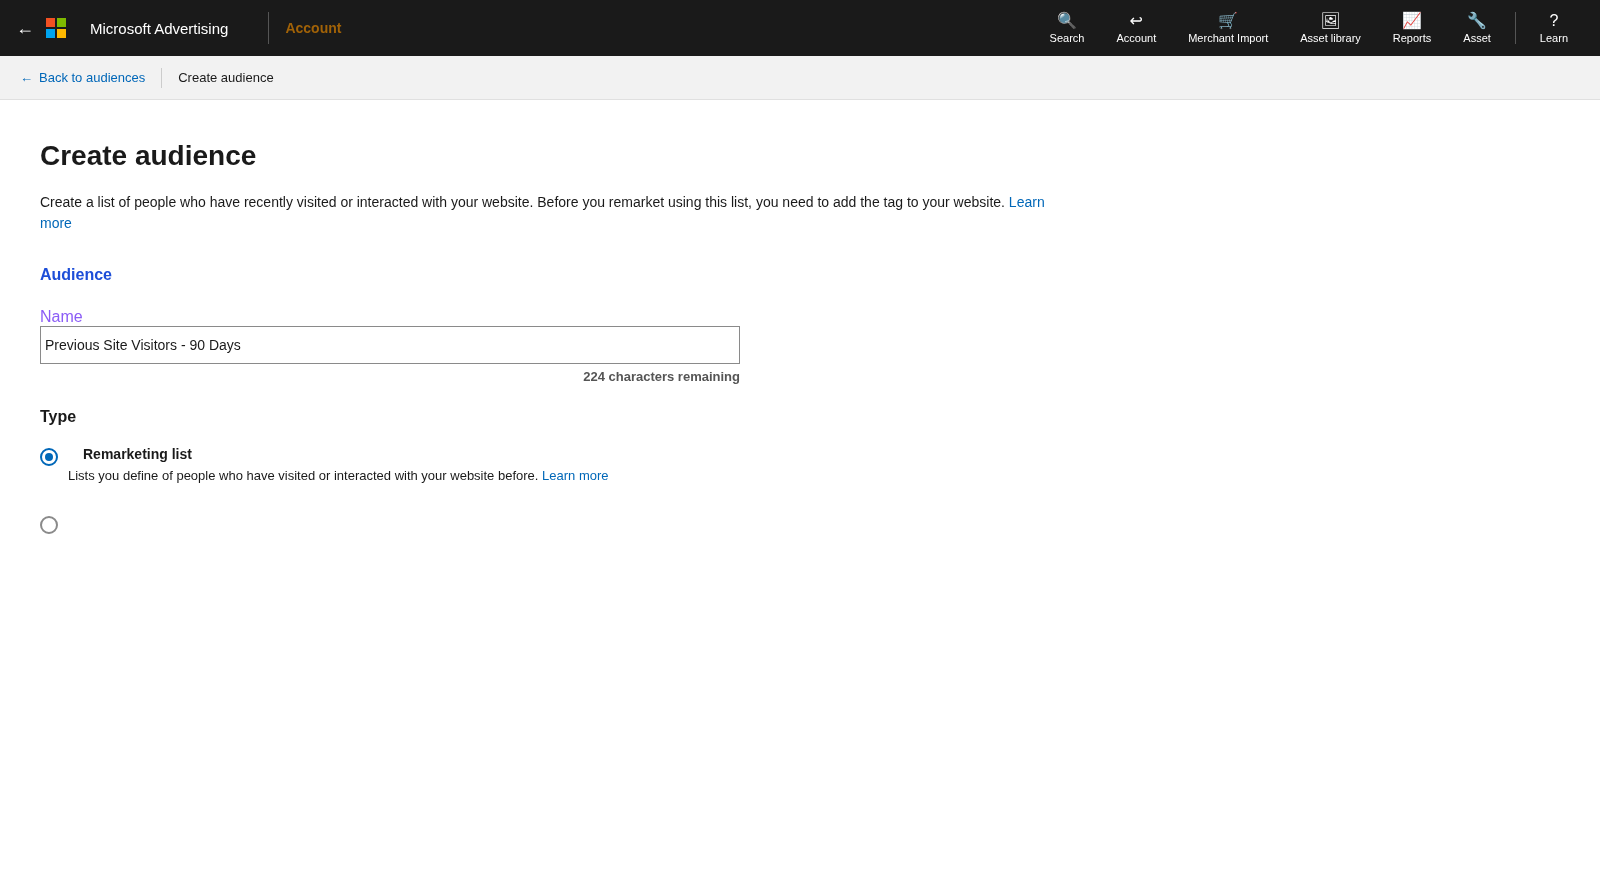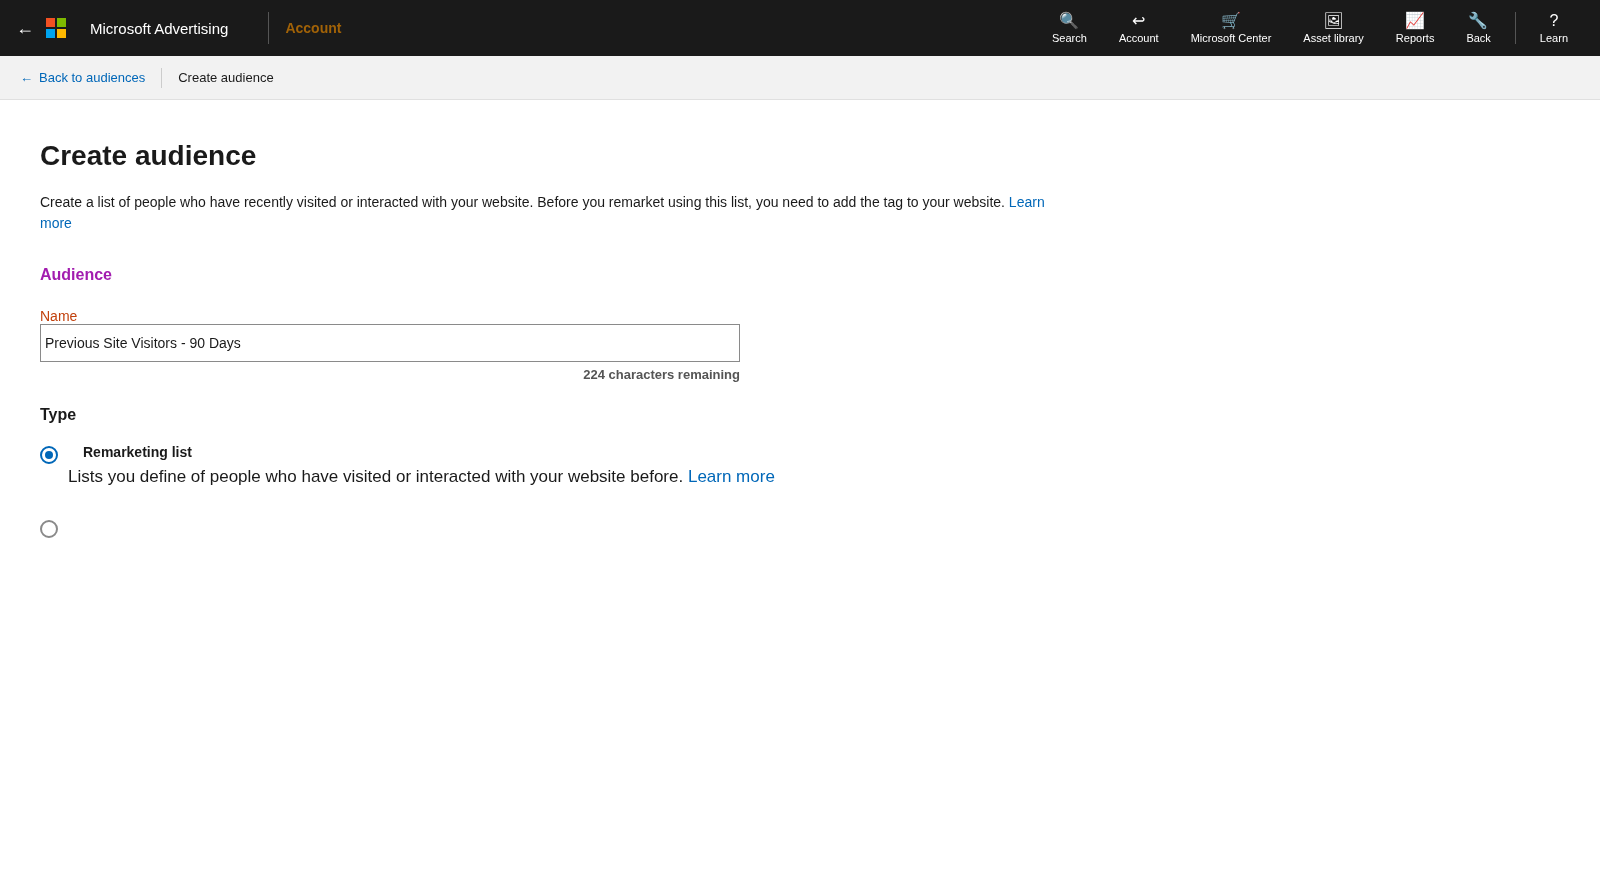--- a/index.html
+++ b/index.html
@@ -150,27 +150,27 @@
     }
     .learn-more-link {
       color: #0067b8;
       text-decoration: none;
       cursor: pointer;
     }
 
     .section-title {
       font-size: 16px;
       font-weight: 600;
-      color: #a21caf;
+      color: #1d4ed8;
       margin-bottom: 24px;
     }
 
     .field-label {
-      font-size: 14px;
-      color: #c2410c;
+      font-size: 16px;
+      color: #8b5cf6;
       margin-bottom: 8px;
       font-weight: 400;
     }
 
     .name-input {
       width: 700px;
       height: 38px;
       padding: 6px 4px;
       font-size: 14px;
       border: 1px solid #8a8a8a;
@@ -226,21 +226,21 @@
     }
     .radio-text { }
     .radio-title {
       font-size: 14px;
       font-weight: 600;
       color: #1a1a1a;
       margin-bottom: 4px;
       padding-left: 15px;
     }
     .radio-desc {
-      font-size: 17px;
+      font-size: 13px;
       color: #1a1a1a;
       line-height: 1.5;
     }
   </style>
 </head>
 <body>
 
 <nav class="top-nav">
   <button class="nav-back-btn">←</button>
 
@@ -262,33 +262,33 @@
     <button class="nav-action-item">
       <span class="nav-icon">🔍</span>
       <span>Search</span>
     </button>
     <button class="nav-action-item">
       <span class="nav-icon">↩</span>
       <span>Account</span>
     </button>
     <button class="nav-action-item">
       <span class="nav-icon">🛒</span>
-      <span>Microsoft Center</span>
+      <span>Merchant Import</span>
     </button>
     <button class="nav-action-item">
       <span class="nav-icon">🖼</span>
       <span>Asset library</span>
     </button>
     <button class="nav-action-item">
       <span class="nav-icon">📈</span>
       <span>Reports</span>
     </button>
     <button class="nav-action-item">
       <span class="nav-icon">🔧</span>
-      <span>Back</span>
+      <span>Asset</span>
     </button>
     <div class="nav-action-divider"></div>
     <button class="nav-help">
       <span class="nav-icon">?</span>
       <span>Learn</span>
     </button>
   </div>
 </nav>
 
 <div class="breadcrumb-bar">

